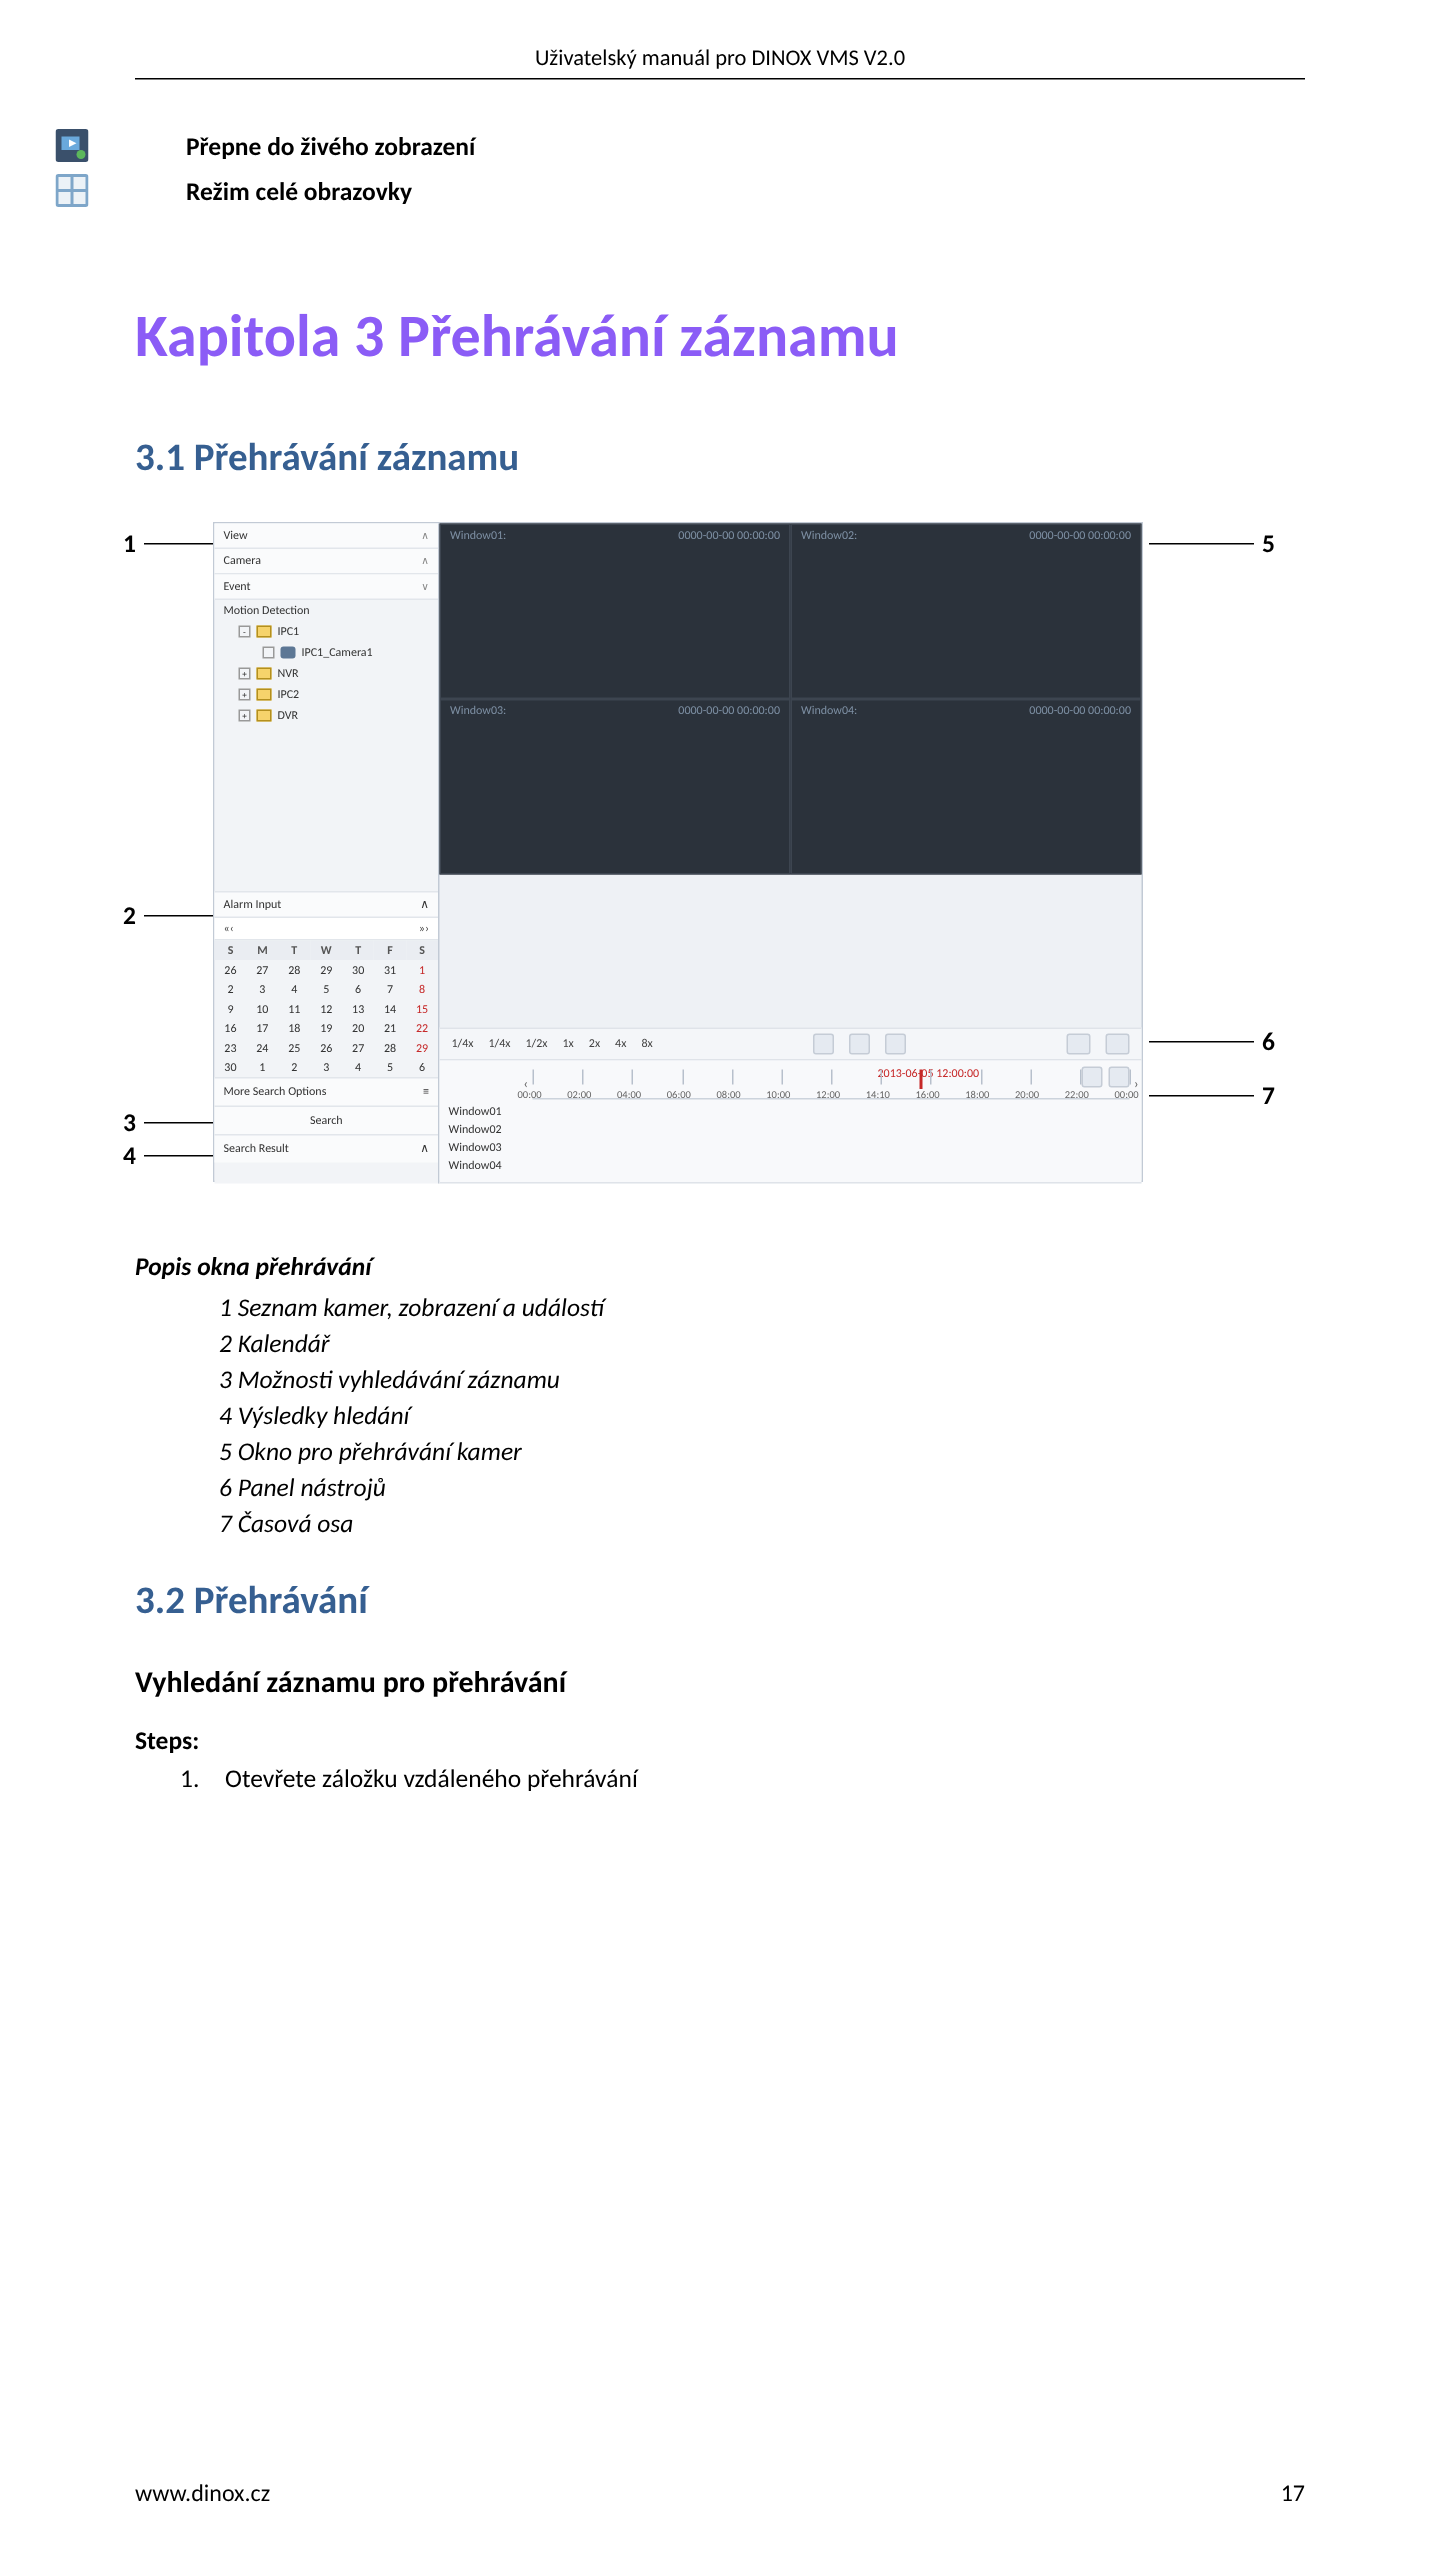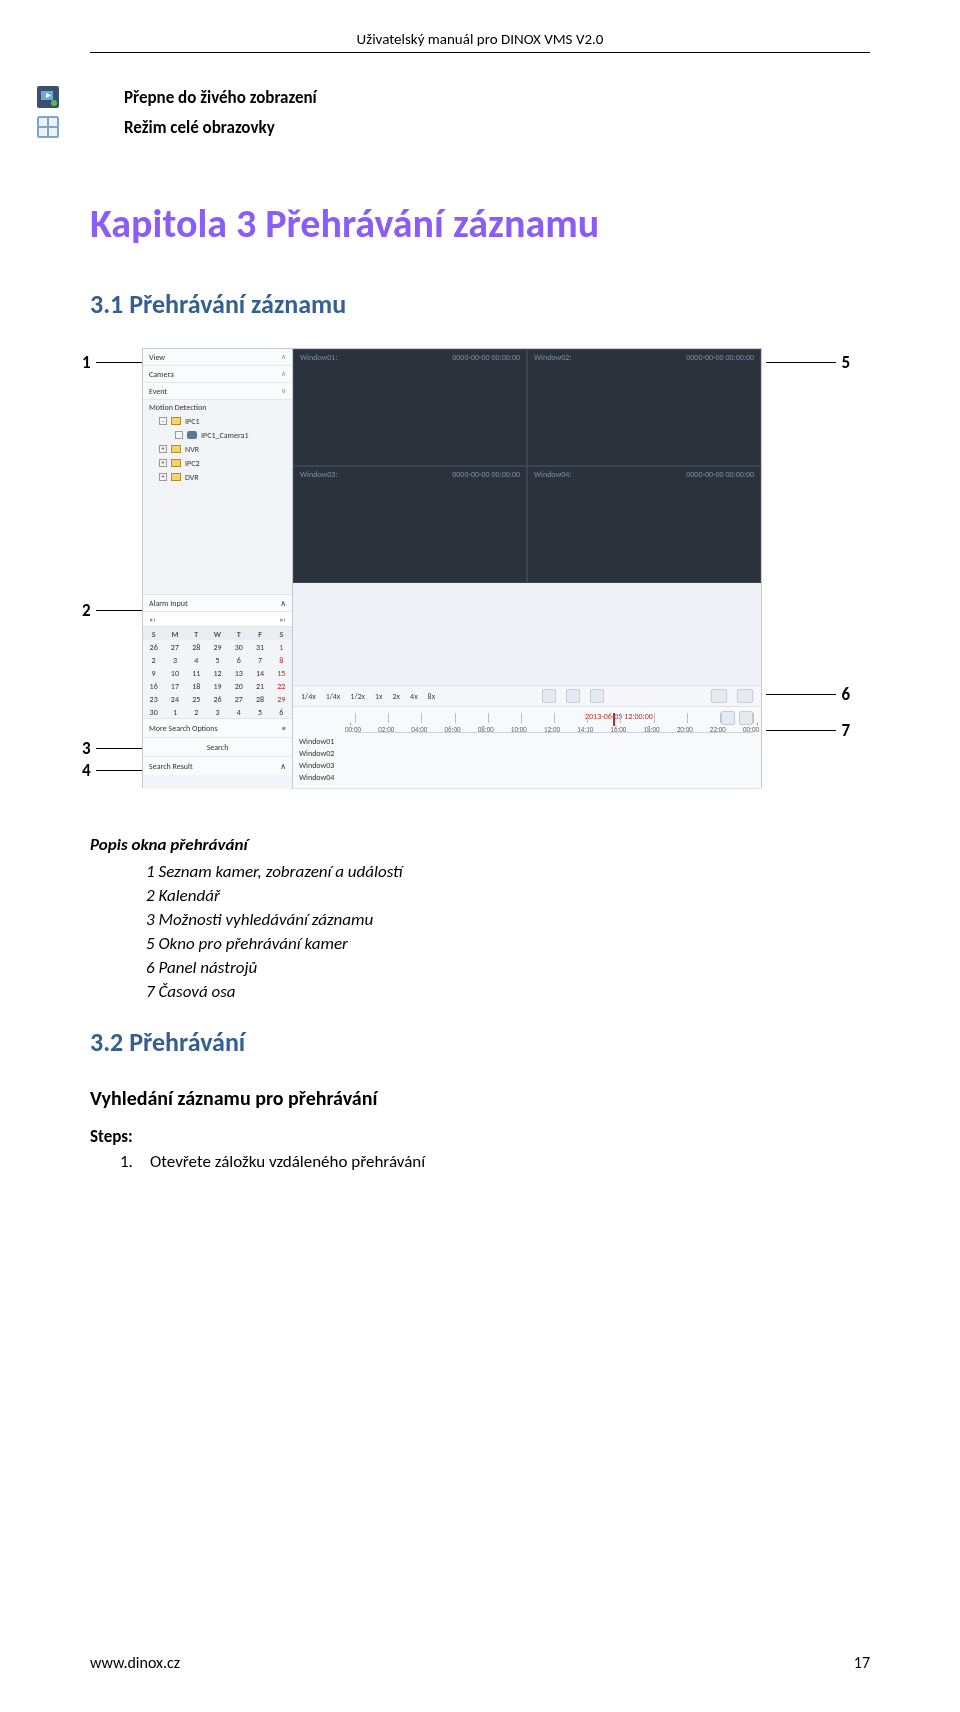--- a/index.html
+++ b/index.html
@@ -342,20 +342,21 @@
     </div>
 
   </div>
 </div>
 
 <div class="list-block">
   <div class="list-heading">Popis okna přehrávání</div>
   <div class="list-item-it">1 Seznam kamer, zobrazení a událostí</div>
   <div class="list-item-it">2 Kalendář</div>
   <div class="list-item-it">3 Možnosti vyhledávání záznamu</div>
+  <div class="list-item-it">4 Výsledky hledání</div>
   <div class="list-item-it">5 Okno pro přehrávání kamer</div>
   <div class="list-item-it">6 Panel nástrojů</div>
   <div class="list-item-it">7 Časová osa</div>
 </div>
 
 <div class="section-title">3.2 Přehrávání</div>
 <div class="sub-heading">Vyhledání záznamu pro přehrávání</div>
 <div class="steps-h">Steps:</div>
 <div class="step-item">
   <span class="step-num">1.</span>

